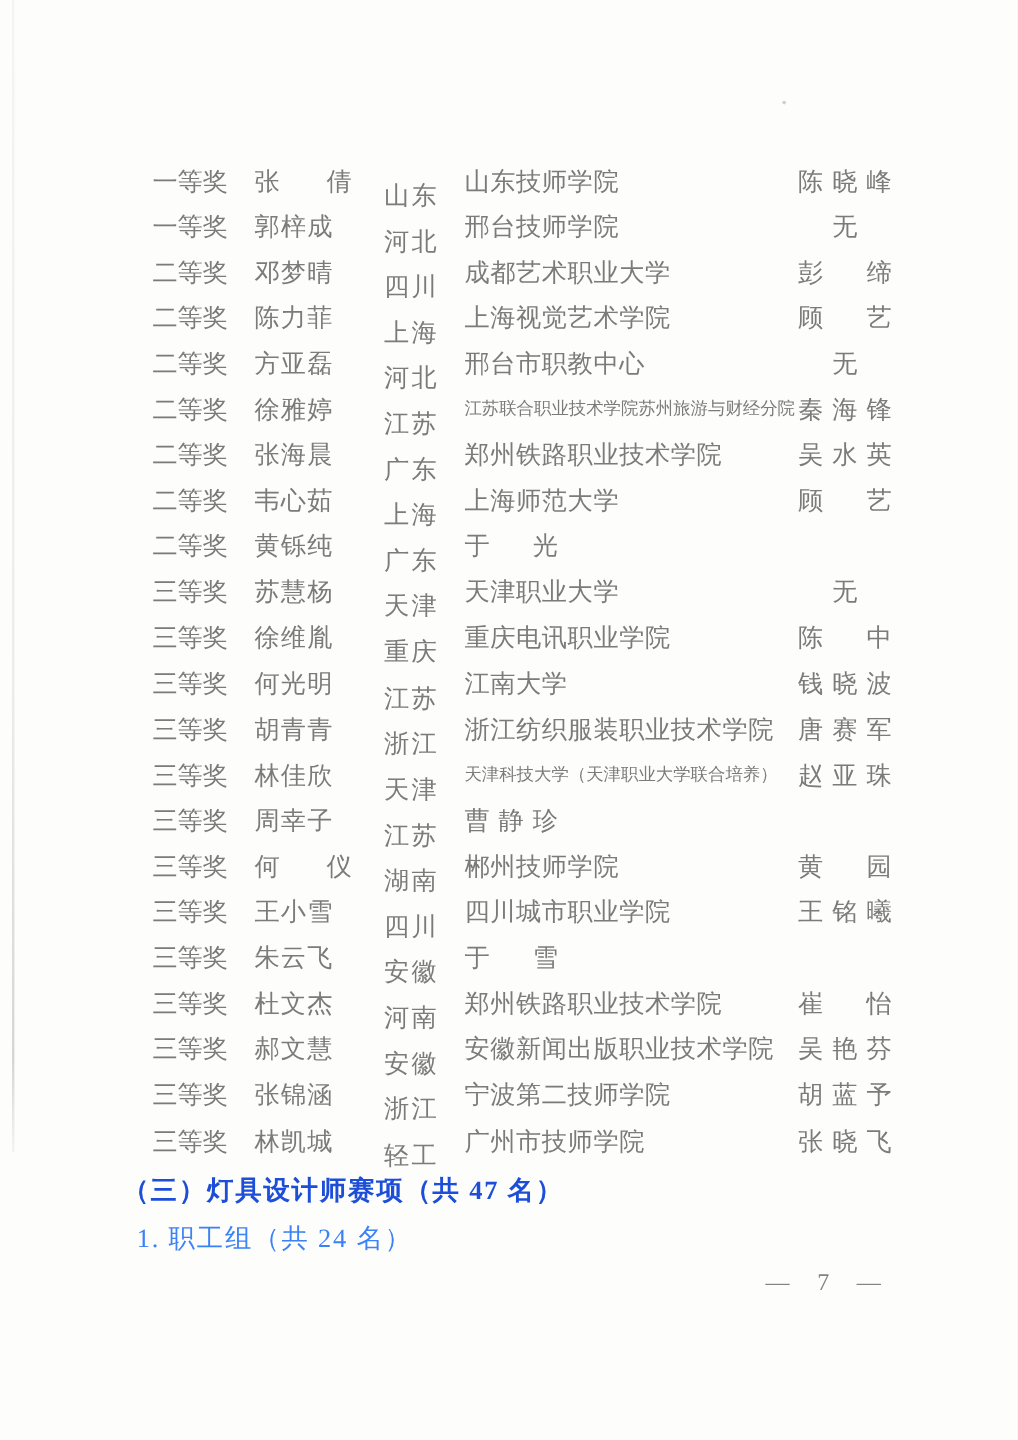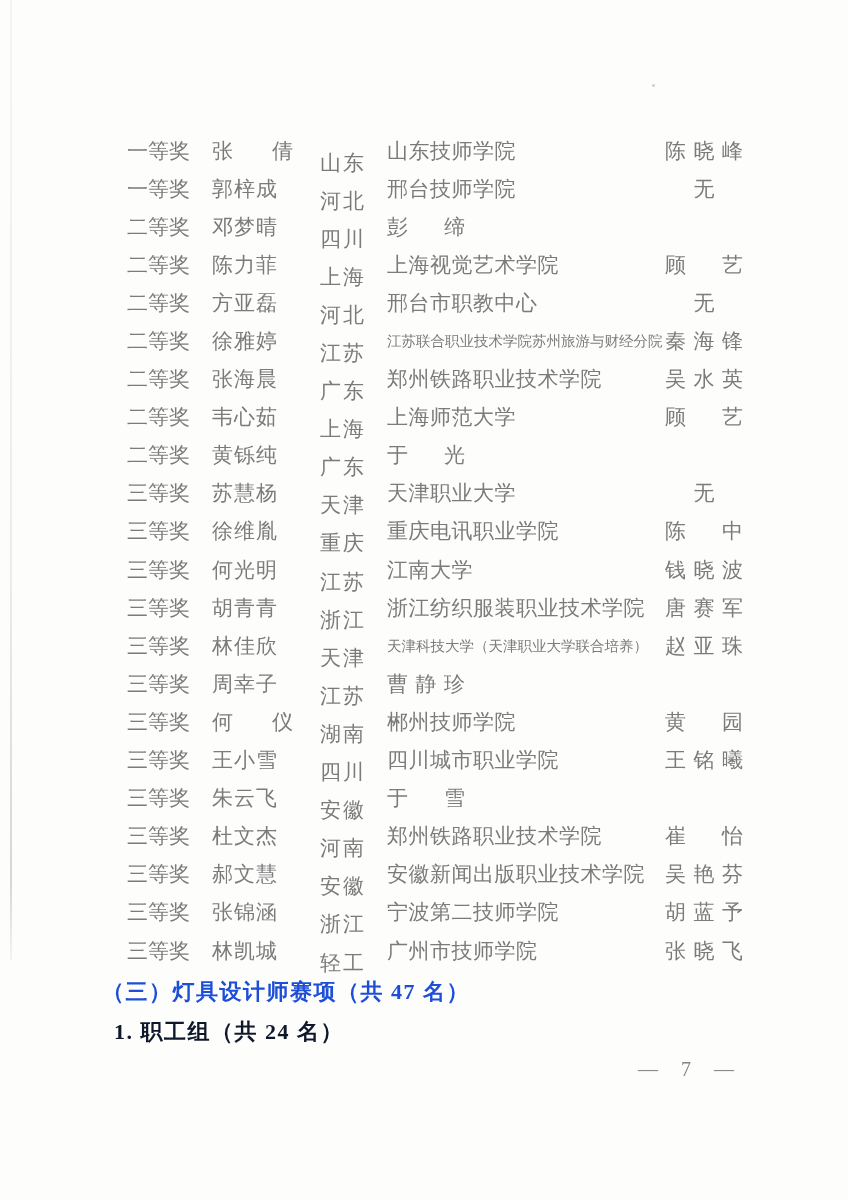--- a/index.html
+++ b/index.html
@@ -30,21 +30,21 @@
   .c-school.compact{font-size:14.5px;letter-spacing:0;}
   .c-mentor{width:78px;display:inline-flex;justify-content:space-between;}
   .c-mentor.single{justify-content:center;}
   
   .section-heading{
     position:absolute;left:102px;top:977px;
     font-size:22px;font-weight:bold;color:#1d4ed8;letter-spacing:1.5px;
   }
   .group-heading{
     position:absolute;left:114px;top:1017px;
-    font-size:22px;font-weight:bold;color:#0f172a;letter-spacing:1.5px;
+    font-size:22px;font-weight:normal;color:#3b82f6;letter-spacing:1.5px;
   }
   .page-number{
     position:absolute;left:638px;top:1058px;
     font-size:20px;color:#838383;
     letter-spacing:5px;word-spacing:8px;
   }
   
   .scan-line{
     position:absolute;left:10px;top:0;width:2px;height:960px;
     background:linear-gradient(#f2f2f2 0%,#e6e6e6 60%,#c9c9c9 92%,#f0f0f0 100%);
@@ -83,20 +83,21 @@
         <span class="c-prov">河北</span>
         <span class="c-school">邢台技师学院</span>
         <span class="c-mentor single">
           <span>无</span>
         </span>
       </div>
       <div class="row">
         <span class="c-award">二等奖</span>
         <span class="c-name"><span class="plain">邓梦晴</span></span>
         <span class="c-prov">四川</span>
+        <span class="c-school">成都艺术职业大学</span>
         <span class="c-mentor">
           <span>彭</span>
           <span>缔</span>
         </span>
       </div>
       <div class="row">
         <span class="c-award">二等奖</span>
         <span class="c-name"><span class="plain">陈力菲</span></span>
         <span class="c-prov">上海</span>
         <span class="c-school">上海视觉艺术学院</span>

